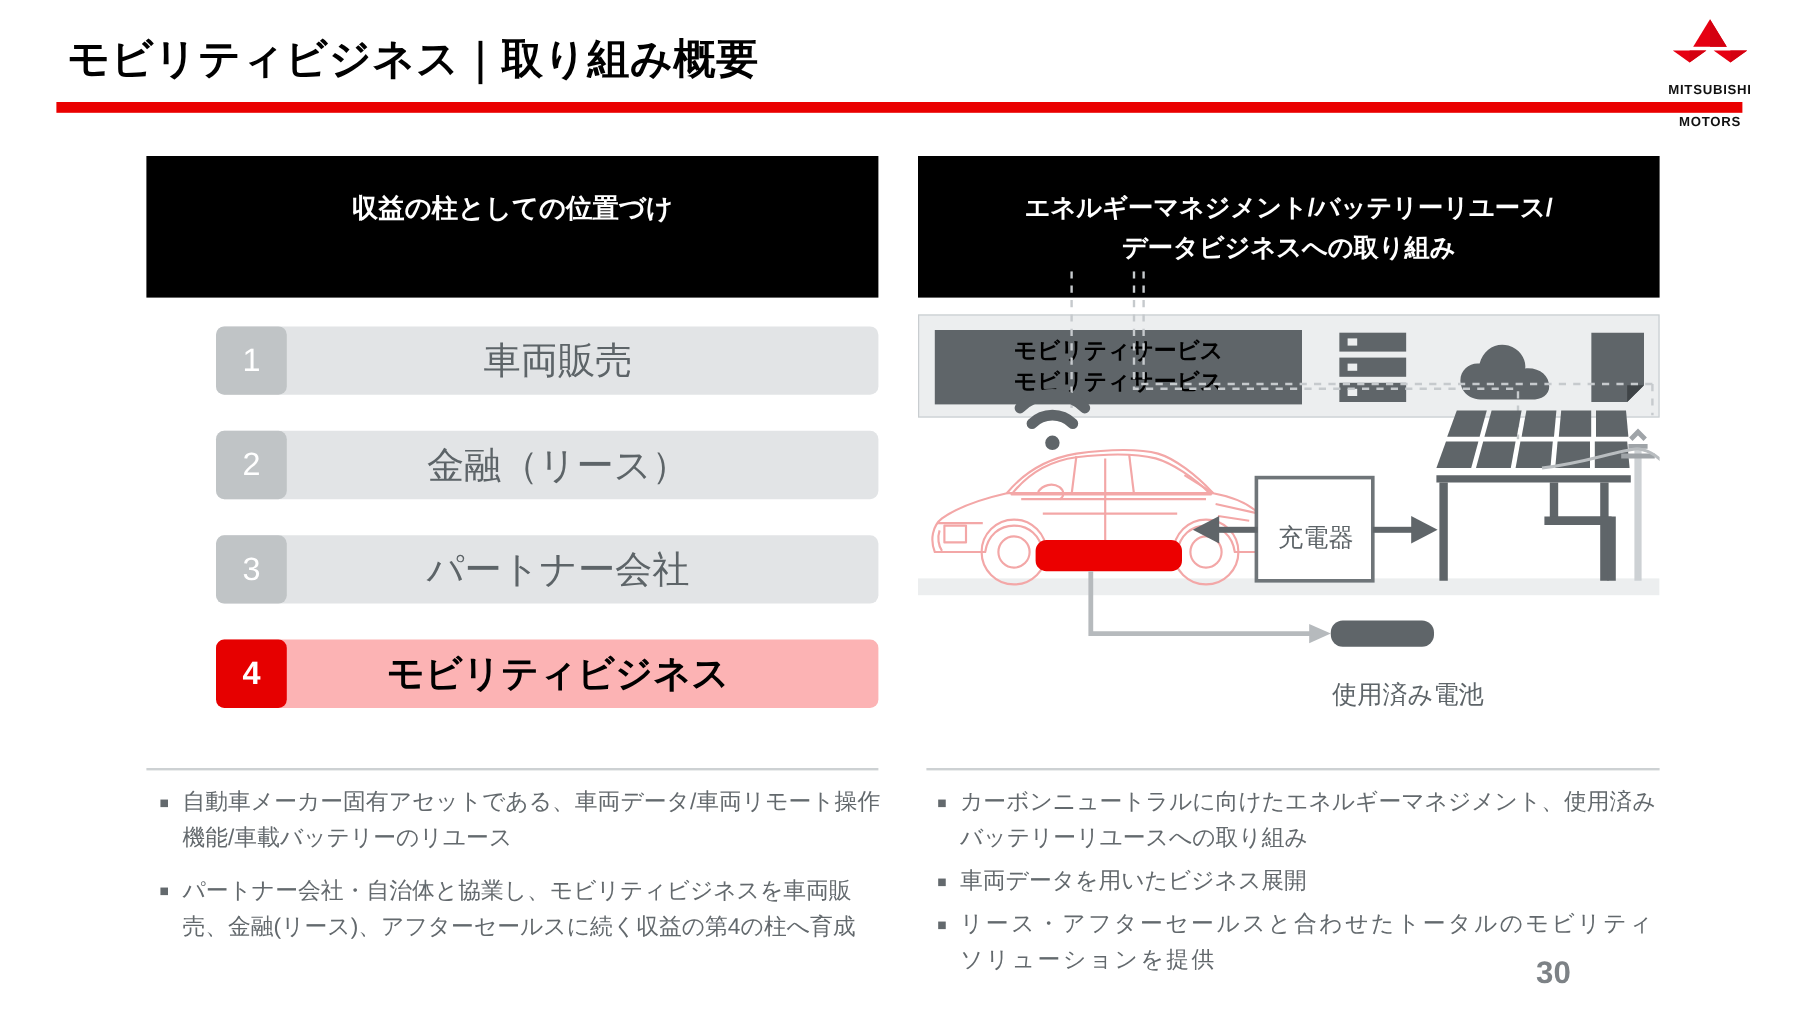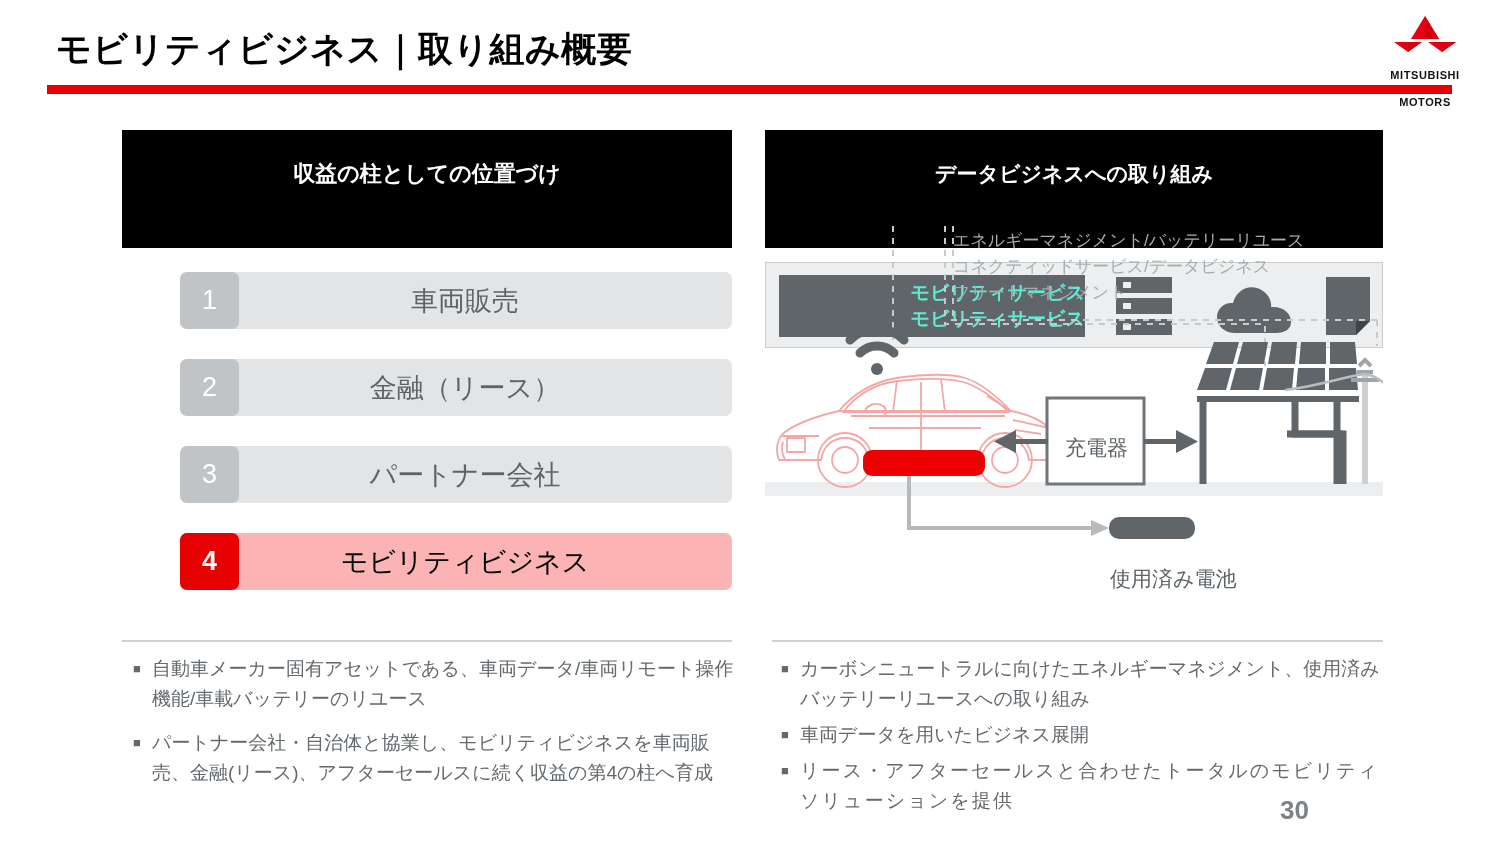--- a/index.html
+++ b/index.html
@@ -48,25 +48,25 @@
     background: #e2e4e6; border-radius: 7px;
   }
   .biz-row .num {
     position: absolute; left: 0; top: 0; width: 59px; height: 57px;
     background: #c0c4c6; border-radius: 7px;
     color: #fff; font-size: 27px; font-weight: 400;
     display: flex; align-items: center; justify-content: center;
   }
   .biz-row .lbl {
     height: 57px; display:flex; align-items:center; justify-content:center;
-    color: #5d6468; font-size: 27px; padding-left: 18px;
+    color: #5d6468; font-size: 31px; padding-left: 18px;
   }
   .biz-row.active { background: #fcb3b4; }
   .biz-row.active .num { background: #e60000; font-weight: 700; }
-  .biz-row.active .lbl { color: #000; font-weight: 400; }
+  .biz-row.active .lbl { color: #000; font-weight: 700; }
 
   
   .divider { height: 2px; background: #cdd1d3; }
   #left-divider  { position:absolute; left:122px; top:640px; width:610px; }
   #right-divider { position:absolute; left:772px; top:640px; width:611px; }
 
   .bullets { position: absolute; top: 654px; }
   #bullets-left  { left: 133px; width: 607px; }
   #bullets-right { left: 781px; width: 612px; }
   .bullet { display: flex; margin-bottom: 14px; }
@@ -78,23 +78,23 @@
   #bullets-right .bullet { margin-bottom: 6px; }
   .sp-wide { letter-spacing: 2.1px; }
 
   
   #platform-box {
     margin-top: 14px; height: 86px; background: #eceeef;
     border: 1px solid #c9cdd0; position: relative;
   }
   #platform-pill {
     position: absolute; left: 13px; top: 12px; width: 306px; height: 62px;
-    background: #5f6569; color: #5eead4; font-weight: 700; font-size: 19px;
+    background: #5f6569; color: #000000; font-weight: 700; font-size: 19px;
     line-height: 26px; display: flex; flex-direction: column;
-    align-items: flex-end; justify-content: center;
+    align-items: center; justify-content: center;
   }
   .plat-icon { position: absolute; top: 14px; }
   #icon-server { left: 350px; }
   #icon-cloud  { left: 450px; top: 20px; }
   #icon-doc    { left: 560px; top: 14px; }
 
   #pf-desc {
     position: absolute; left: 188px; top: 98px; width: 430px;
     color: #a6abae; font-size: 17px; line-height: 26px;
   }
@@ -160,20 +160,21 @@
       <span class="txt">自動車メーカー固有アセットである、車両データ/車両リモート操作機能/車載バッテリーのリユース</span>
     </div>
     <div class="bullet">
       <span class="mark">■</span>
       <span class="txt">パートナー会社・自治体と協業し、モビリティビジネスを車両販売、金融(リース)、アフターセールスに続く収益の第4の柱へ育成</span>
     </div>
   </div>
 
   <div class="col" id="col-right">
     <div class="panel-head">
+      <div>エネルギーマネジメント/バッテリーリユース/</div>
       <div>データビジネスへの取り組み</div>
     </div>
 
     <div id="platform-box">
       <div id="platform-pill">
         <span>モビリティサービス</span>
         <span>モビリティサービス</span>
       </div>
       <svg class="plat-icon" id="icon-server" width="56" height="58" viewBox="0 0 56 58">
         <rect x="0" y="0" width="56" height="16" fill="#5f6569"></rect>
@@ -201,25 +202,20 @@
         <path d="M188 0 V0"></path>
         <path d="M182 0 V0"></path>
         <path d="M186 94 H618"></path>
         <path d="M612 94 V120"></path>
       </g>
       <g stroke="#c6cacd" stroke-width="2" fill="none" stroke-dasharray="6,6">
         <path d="M188 0 V92"></path>
       </g>
     </svg>
 
-    <div id="pf-desc">
-      <div>エネルギーマネジメント/バッテリーリユース</div>
-      <div>コネクティッドサービス/データビジネス</div>
-      <div>フリートマネジメント</div>
-    </div>
 
     <div id="scene">
       <svg width="618" height="310" viewBox="0 0 618 310">
 
         <rect x="0" y="172" width="618" height="14" fill="#eceeef"></rect>
 
         <g transform="translate(112,30)">
           <path d="M-27 0 A38 38 0 0 1 27 0" stroke="#5f6569" stroke-width="9" fill="none" stroke-linecap="round"></path>
           <path d="M-17 13 A24 24 0 0 1 17 13" stroke="#5f6569" stroke-width="9" fill="none" stroke-linecap="round"></path>
           <circle cx="0" cy="29" r="6" fill="#5f6569"></circle>

